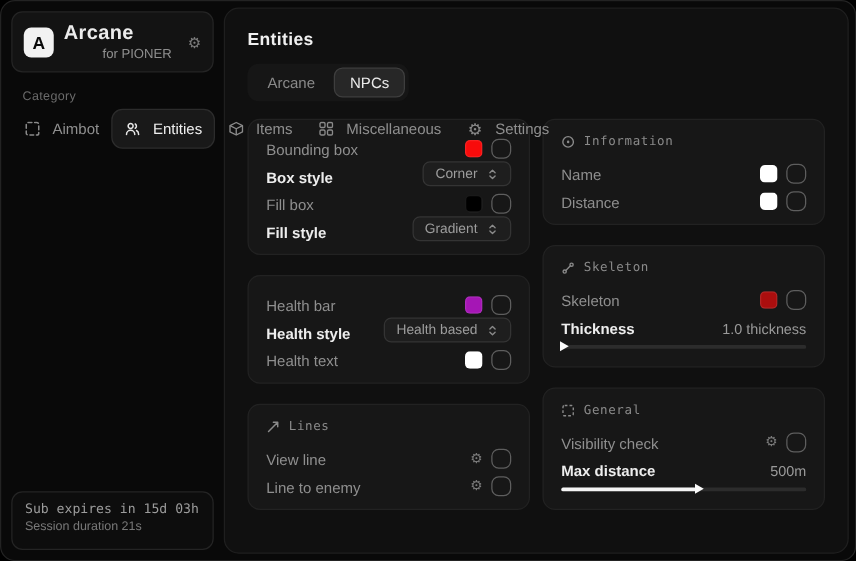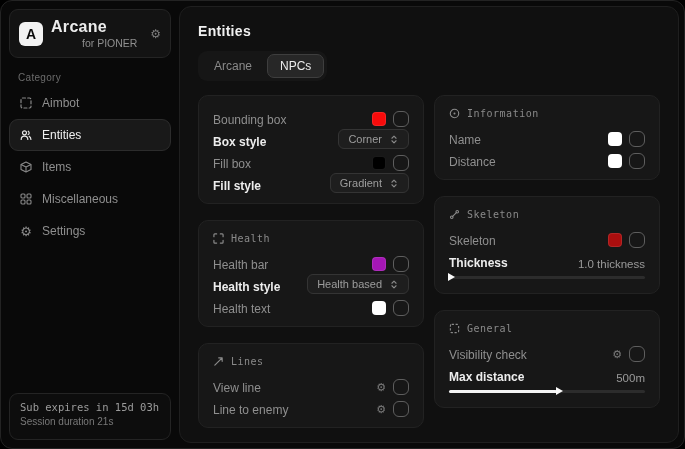--- a/index.html
+++ b/index.html
@@ -23,21 +23,21 @@
     color:#0a0a0a; font-weight:bold; font-size:14px;
     display:flex; align-items:center; justify-content:center;
   }
   .brand-text { flex:1; line-height:1.25; }
   .app-name { color:#ececec; font-size:16px; font-weight:bold; letter-spacing:.3px; }
   .app-sub  { color:#8f8f8f; font-size:10.5px;margin-left:31px; }
   .gear-btn { color:#7d7d7d; font-size:12px; cursor:pointer; }
 
   .category-label { color:#6b6b6b; font-size:10px; margin:14px 0 4px 9px; letter-spacing:.3px; }
 
-  .nav { display:flex; flex-direction:column; }
+  .nav { display:flex; flex-direction:row; }
   .nav-item {
     display:flex; align-items:center; gap:9px;
     padding:8px 9px; border-radius:9px; border:1px solid transparent;
     color:#8f8f8f; font-size:12px; cursor:pointer;
   }
   .nav-item .nav-icon { width:14px; display:flex; justify-content:center; color:#8a8a8a; }
   .nav-item.active { background:#191919; border-color:#2c2c2c; color:#efefef; }
   .nav-item.active .nav-icon { color:#e7e7e7; }
   .gear-glyph { font-size:13px; line-height:1; }
 
@@ -224,28 +224,20 @@
               <span class="dd-icon">
                 <svg width="10" height="11" viewBox="0 0 12 13" fill="none" stroke="currentColor" stroke-width="1.3" stroke-linecap="round" stroke-linejoin="round">
                   <path d="M3.5 5L6 2.5 8.5 5M3.5 8L6 10.5 8.5 8"></path>
                 </svg>
               </span>
             </button>
           </div>
         </section>
 
         <section class="card">
-          <header class="card-header">
-            <span class="card-icon">
-              <svg width="11" height="11" viewBox="0 0 12 12" fill="none" stroke="currentColor" stroke-width="1.3" stroke-linecap="round">
-                <path d="M1 4V2a1 1 0 0 1 1-1h2M8 1h2a1 1 0 0 1 1 1v2M11 8v2a1 1 0 0 1-1 1H8M4 11H2a1 1 0 0 1-1-1V8"></path>
-              </svg>
-            </span>
-            <span class="card-title">Health</span>
-          </header>
           <div class="row">
             <span class="row-label">Health bar</span>
             <span class="controls">
               <span class="swatch" style="background-color: rgb(165, 22, 181);"></span>
               <span class="checkbox"></span>
             </span>
           </div>
           <div class="row">
             <span class="row-label bright">Health style</span>
             <button class="dropdown">

